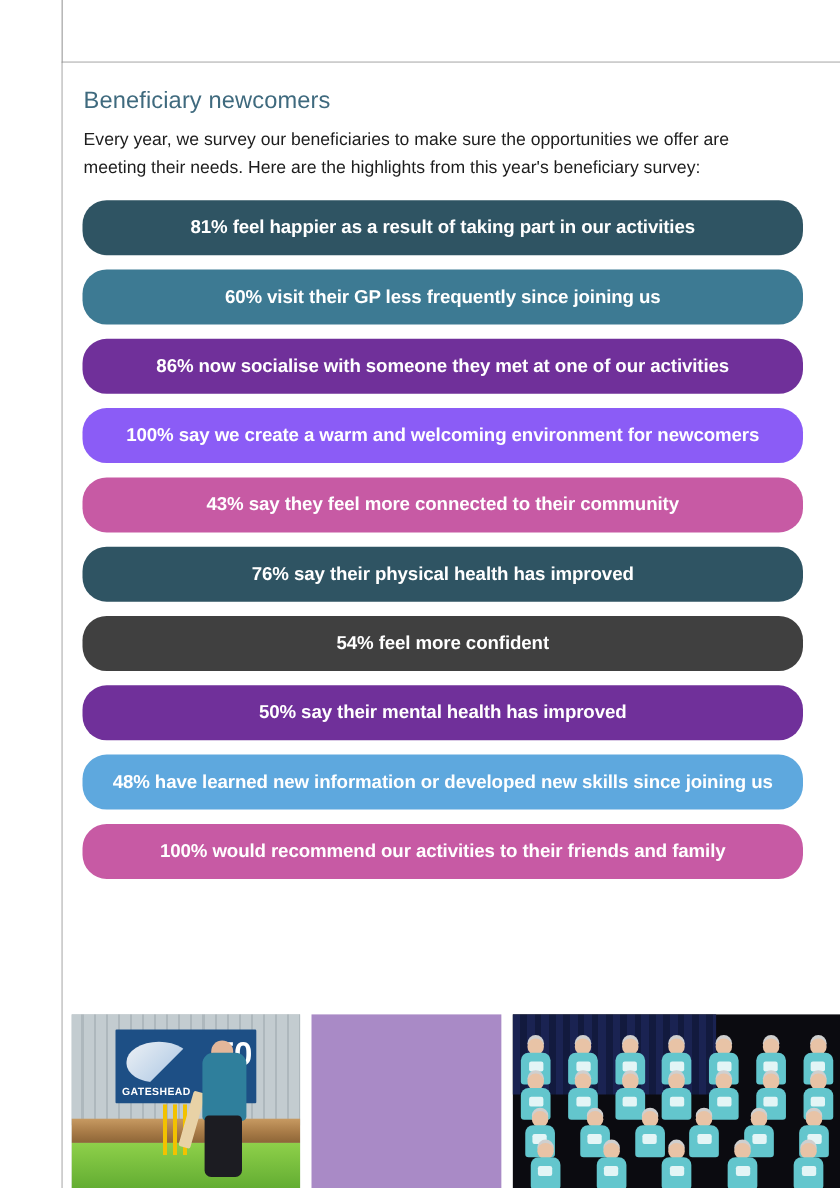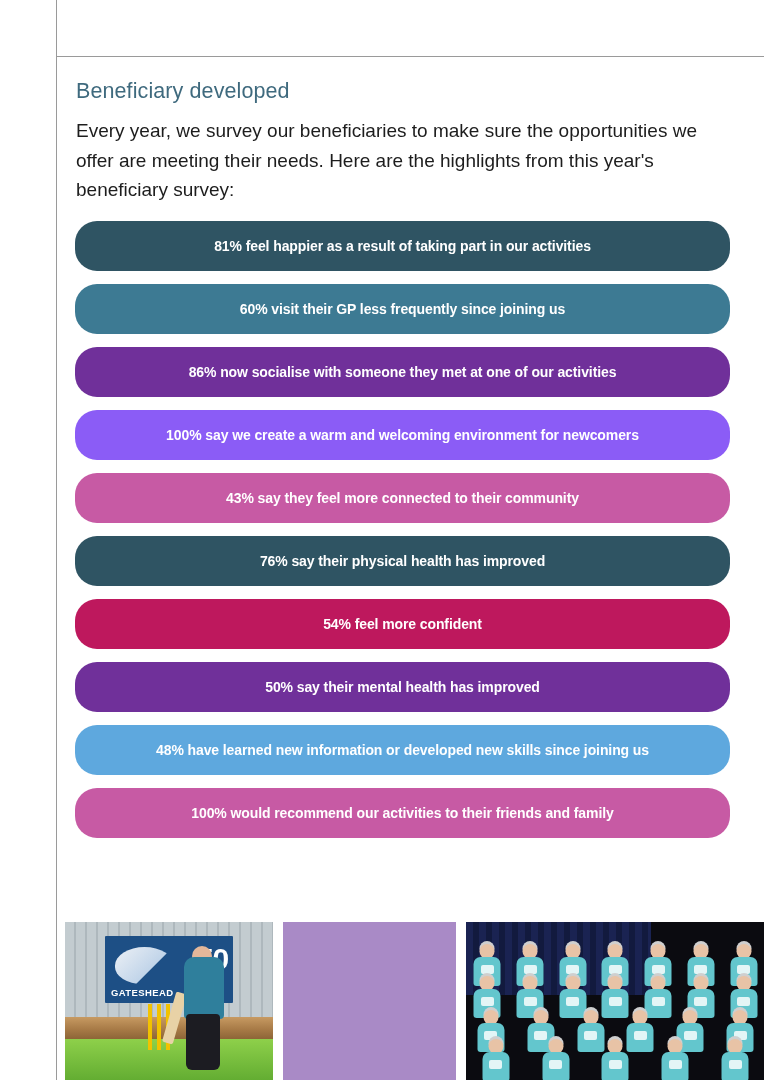--- a/index.html
+++ b/index.html
@@ -53,21 +53,21 @@
   .section-heading {
     font-size: 21.5px;
     font-weight: 400;
     letter-spacing: 0.1px;
     color: #3f6a7e;
     margin: 0 0 12px 0;
     padding-left: 1px;
   }
 
   .intro-text {
-    font-size: 19px;
+    font-size: 16px;
     line-height: 1.56;
     color: #1d1d1d;
     width: 645px;
     margin: 0 0 16px 0;
     padding-left: 1px;
   }
 
   
   .stats-list {
     display: flex;
@@ -82,21 +82,21 @@
     border-radius: 22px;
     margin-bottom: 13px;
     display: flex;
     align-items: center;
     justify-content: center;
     overflow: hidden;
   }
 
   .stat-bar-label {
     color: #ffffff;
-    font-size: 14px;
+    font-size: 17px;
     font-weight: bold;
     letter-spacing: -0.1px;
     line-height: 1;
     text-align: right;
     padding: 0 16px;
     white-space: nowrap;
   }
 
   
   .image-strip {
@@ -215,21 +215,21 @@
 </head>
 <body>
 
 <div id="doc-root">
 
   <div class="page-left-edge"></div>
   <div class="page-gap-rule"></div>
 
   <div class="page-body">
 
-    <h2 class="section-heading">Beneficiary developed</h2>
+    <h2 class="section-heading">Beneficiary newcomers</h2>
 
     <p class="intro-text">Every year, we survey our beneficiaries to make sure the opportunities we offer are meeting their needs.  Here are the highlights from this year's beneficiary survey:</p>
 
     <ul class="stats-list">
       <li class="stat-bar" style="background: rgb(47, 84, 99);">
         <span class="stat-bar-label">81% feel happier as a result of taking part in our activities</span>
       </li>
       <li class="stat-bar" style="background: rgb(61, 122, 147);">
         <span class="stat-bar-label">60% visit their GP less frequently since joining us</span>
       </li>
@@ -238,21 +238,21 @@
       </li>
       <li class="stat-bar" style="background: #8b5cf6;">
         <span class="stat-bar-label">100% say we create a warm and welcoming environment for newcomers</span>
       </li>
       <li class="stat-bar" style="background: rgb(199, 90, 164);">
         <span class="stat-bar-label">43% say they feel more connected to their community</span>
       </li>
       <li class="stat-bar" style="background: rgb(47, 84, 99);">
         <span class="stat-bar-label">76% say their physical health has improved</span>
       </li>
-      <li class="stat-bar" style="background: #be185d;">
+      <li class="stat-bar" style="background: #404040;">
         <span class="stat-bar-label">54% feel more confident</span>
       </li>
       <li class="stat-bar" style="background: rgb(112, 48, 154);">
         <span class="stat-bar-label">50% say their mental health has improved</span>
       </li>
       <li class="stat-bar" style="background: rgb(94, 168, 222);">
         <span class="stat-bar-label">48% have learned new information or developed new skills since joining us</span>
       </li>
       <li class="stat-bar" style="background: rgb(199, 90, 164);">
         <span class="stat-bar-label">100% would recommend our activities to their friends and family</span>

